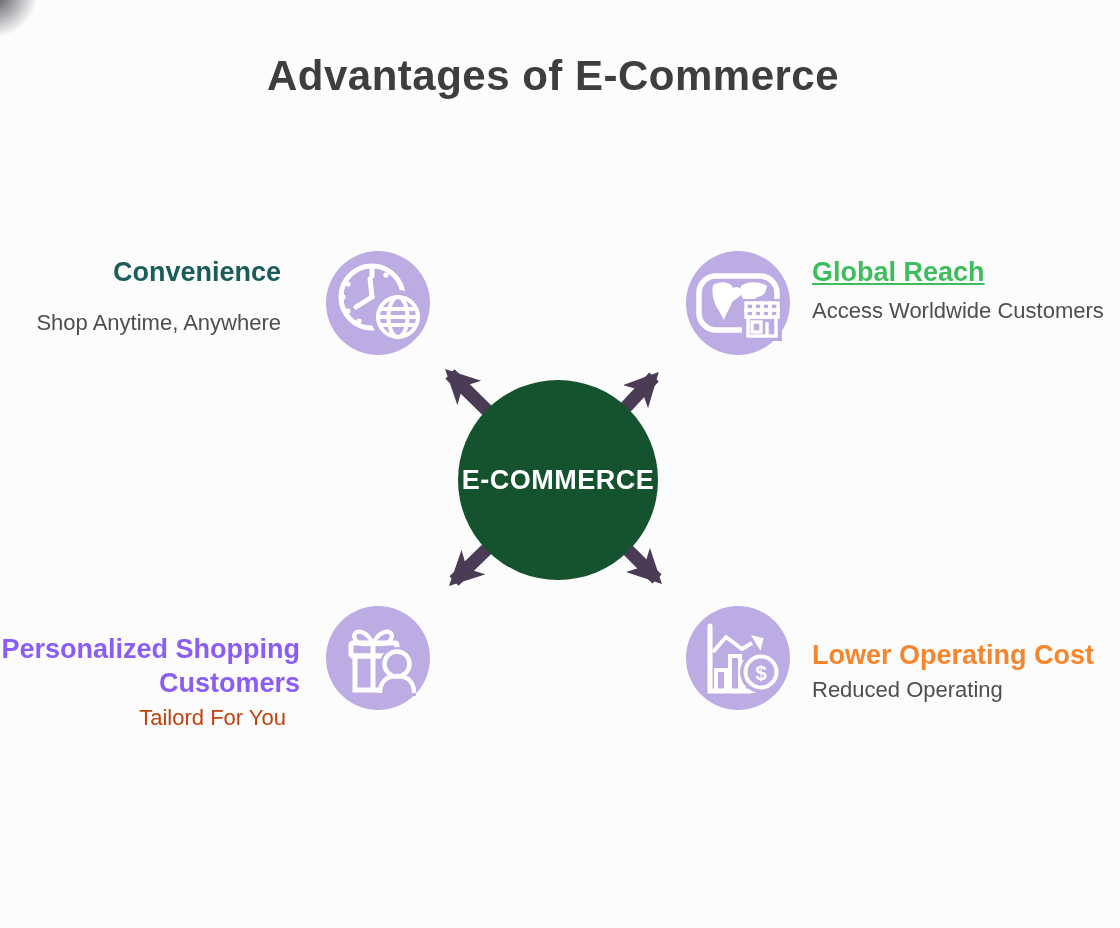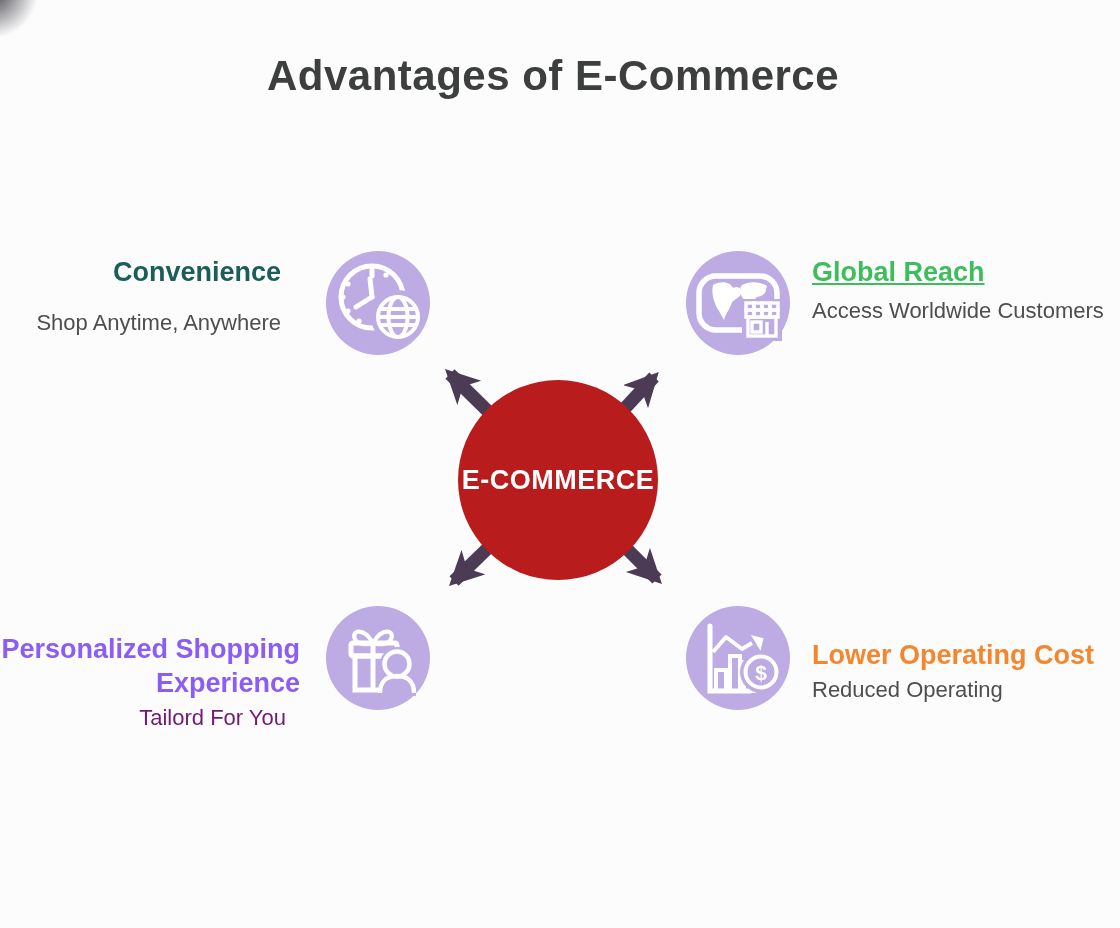--- a/index.html
+++ b/index.html
@@ -67,21 +67,21 @@
       </marker>
     </defs>
     <g stroke="#4b3b55" stroke-width="13">
       <line x1="138" y1="140" x2="30" y2="34" marker-end="url(#ah)"></line>
       <line x1="138" y1="140" x2="234" y2="37" marker-end="url(#ah)"></line>
       <line x1="138" y1="140" x2="34" y2="241" marker-end="url(#ah)"></line>
       <line x1="138" y1="140" x2="237" y2="239" marker-end="url(#ah)"></line>
     </g>
   </svg>
 
-  <div class="hub-circle" style="background-color: #b91c1c;">
+  <div class="hub-circle" style="background-color: #14532d;">
     <span class="hub-label" style="color: rgb(255, 255, 255);">E-COMMERCE</span>
   </div>
 
   <div class="quad q-tl">
     <div class="quad-heading" style="color: rgb(27, 93, 88);">Convenience</div>
     <div class="quad-subtitle" style="color: rgb(78, 78, 78); margin-top: 20px;">Shop Anytime, Anywhere</div>
   </div>
   <div class="icon-circle ic-tl" style="background-color: rgb(189, 172, 228);">
     <svg viewBox="0 0 104 104">
       <g fill="none" stroke="#ffffff" stroke-width="5" stroke-linecap="round">
@@ -130,23 +130,23 @@
         <rect x="62" y="66" width="28" height="19"></rect>
         <rect x="66" y="71" width="9" height="10"></rect>
         <line x1="81" y1="71" x2="81" y2="85"></line>
       </g>
     </svg>
   </div>
 
   <div class="quad q-bl">
     <div class="quad-heading" style="color: #8b5cf6;">
       <div>Personalized Shopping</div>
-      <div>Experience</div>
+      <div>Customers</div>
     </div>
-    <div class="quad-subtitle" style="color: #701a75; padding-left: 48px;">Tailord For You</div>
+    <div class="quad-subtitle" style="color: #c2410c; padding-left: 48px;">Tailord For You</div>
   </div>
   <div class="icon-circle ic-bl" style="background-color: rgb(189, 172, 228);">
     <svg viewBox="0 0 104 104">
       <g fill="none" stroke="#ffffff" stroke-width="5">
         <rect x="25" y="37" width="46" height="13" rx="2"></rect>
         <rect x="29" y="50" width="38" height="34"></rect>
         <line x1="47" y1="37" x2="47" y2="84"></line>
         <path d="M47,37 C37,20 25,25 29,33 C31,39 41,39 47,37 Z" stroke-width="4.2"></path>
         <path d="M47,37 C57,20 69,25 65,33 C63,39 53,39 47,37 Z" stroke-width="4.2"></path>
       </g>

